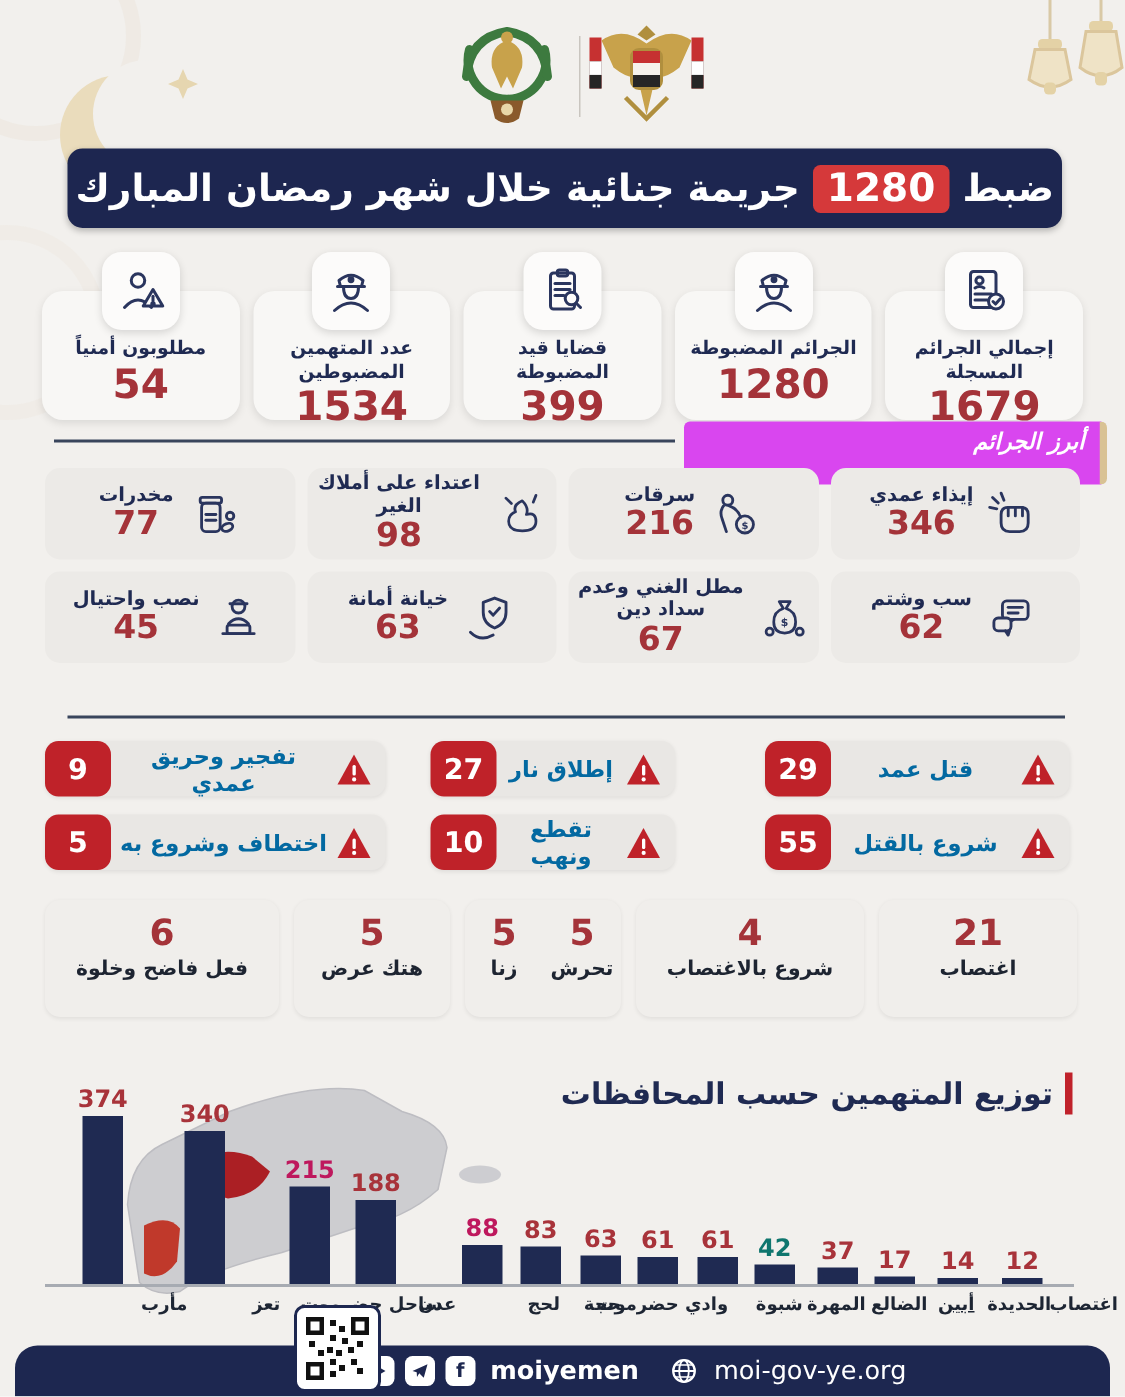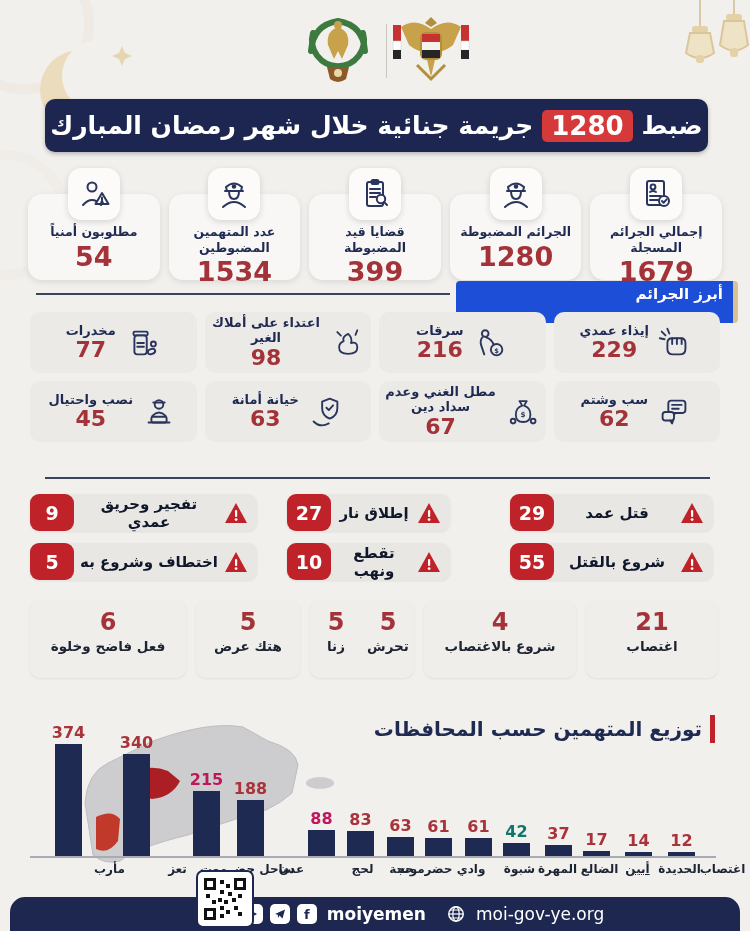--- a/index.html
+++ b/index.html
@@ -21,38 +21,38 @@
   .stats{position:absolute;top:168px;left:28px;width:694px;height:112px;display:flex;gap:9px;}
   .stat-card{flex:1;position:relative;margin-top:26px;background:#f8f7f5;border-radius:14px;
     box-shadow:0 2px 6px rgba(0,0,0,.10);text-align:center;padding-top:30px;box-sizing:border-box;}
   .stat-icon{position:absolute;top:-26px;left:50%;transform:translateX(-50%);width:52px;height:52px;
     background:#fcfbfa;border-radius:13px;box-shadow:0 2px 6px rgba(0,0,0,.14);
     display:flex;align-items:center;justify-content:center;}
   .stat-label{font-size:12.5px;font-weight:bold;color:#1f2a52;line-height:1.25;padding:0 3px;}
   .stat-value{font-size:27px;font-weight:bold;color:#a43339;margin-top:3px;line-height:1;}
   
   .section-line{position:absolute;top:293px;left:36px;width:414px;height:2px;background:#39455c;}
-  .section-banner{position:absolute;top:281px;right:12px;width:282px;height:42px;background:#1d4ed8;
+  .section-banner{position:absolute;top:281px;right:12px;width:282px;height:42px;background:#d946ef;
     border-radius:4px;border-right:5px solid #d9c294;color:#fff;font-weight:bold;font-size:15px;
-    line-height:27px;padding-right:10px;box-sizing:border-box;}
+    line-height:27px;padding-right:10px;box-sizing:border-box;font-style:italic;}
   
   .crimes{position:absolute;top:312px;left:30px;width:690px;display:grid;
     grid-template-columns:repeat(4,1fr);gap:8px;direction:rtl;}
   .crime-card{background:#eceae7;border-radius:10px;height:61px;display:flex;align-items:center;
     justify-content:center;gap:7px;padding:0 5px;}
   .crime-text{text-align:center;}
   .crime-label{font-size:13px;font-weight:bold;color:#1f2a52;line-height:1.12;max-width:118px;}
   .crime-value{font-size:22px;font-weight:bold;color:#a43339;line-height:1.05;}
   
   .divider{position:absolute;top:477px;left:45px;width:665px;height:2px;background:#39455c;}
   
   .alert-pill{position:absolute;height:37px;background:#e9e7e4;border-radius:9px;display:flex;
     align-items:center;direction:rtl;box-shadow:0 1px 3px rgba(0,0,0,.08);}
   .alert-tri{margin-right:9px;display:flex;}
-  .alert-label{flex:1;text-align:center;font-size:15px;font-weight:bold;color:#0f172a;padding:0 3px;}
+  .alert-label{flex:1;text-align:center;font-size:15px;font-weight:bold;color:#0369a1;padding:0 3px;}
   .alert-num{width:44px;height:37px;background:#bf2229;border-radius:9px;color:#fff;font-weight:bold;
     font-size:19px;display:flex;align-items:center;justify-content:center;}
   
   .morality{position:absolute;top:600px;left:30px;width:688px;height:78px;display:flex;gap:10px;}
   .moral-card{background:#f0eeeb;border-radius:10px;text-align:center;padding-top:9px;
     box-sizing:border-box;box-shadow:0 1px 3px rgba(0,0,0,.07);}
   .moral-value{font-size:24px;font-weight:bold;color:#a43339;line-height:1.1;}
   .moral-label{font-size:13.5px;font-weight:bold;color:#1d2431;margin-top:3px;white-space:nowrap;}
   .moral-pair{display:flex;direction:rtl;}
   .moral-pair > div{flex:1;}
@@ -223,21 +223,21 @@
         <path d="M12 20 q0 -5 5 -5 h9 q5 0 5 5 v6 q0 6 -6 6 h-7 q-6 0 -6 -6 z"></path>
         <line x1="17" y1="15" x2="17" y2="21"></line>
           <line x1="22" y1="15" x2="22" y2="21"></line>
           <line x1="27" y1="15" x2="27" y2="21"></line>
         <line x1="6" y1="8" x2="10" y2="12"></line>
           <line x1="12" y1="5" x2="14" y2="10"></line>
           <line x1="4" y1="15" x2="9" y2="16"></line>
       </svg>
       <div class="crime-text">
         <div class="crime-label">إيذاء عمدي</div>
-        <div class="crime-value">229</div>
+        <div class="crime-value">346</div>
       </div>
     </div>
     <div class="crime-card">
       <svg width="38" height="38" viewBox="0 0 40 40" fill="none" stroke="#2a355e" stroke-width="2" stroke-linecap="round" stroke-linejoin="round">
         <circle cx="16" cy="10" r="3.5"></circle>
           <path d="M13 14 q-3 4 -1 9 l3 9"></path>
           <path d="M17 14 q6 2 8 8"></path>
         <circle cx="28" cy="27" r="6"></circle>
           <text x="28" y="30" font-size="7" text-anchor="middle" fill="#2a355e" stroke="none" font-weight="bold">$</text>
       </svg>

